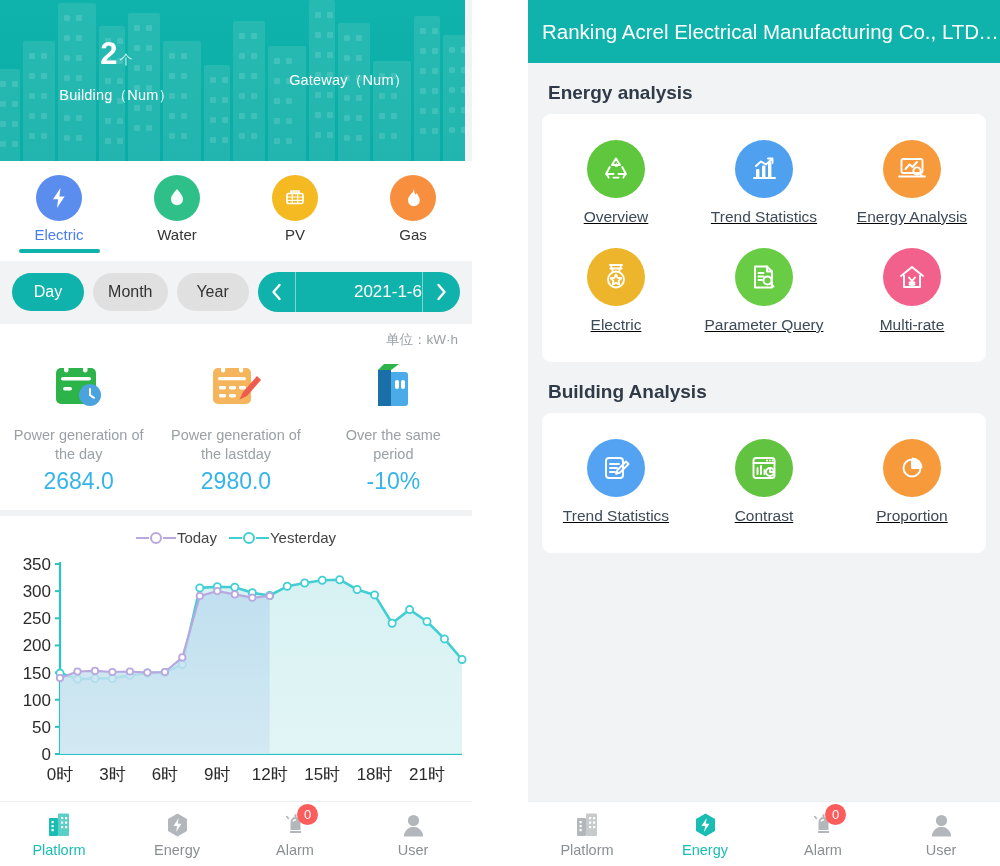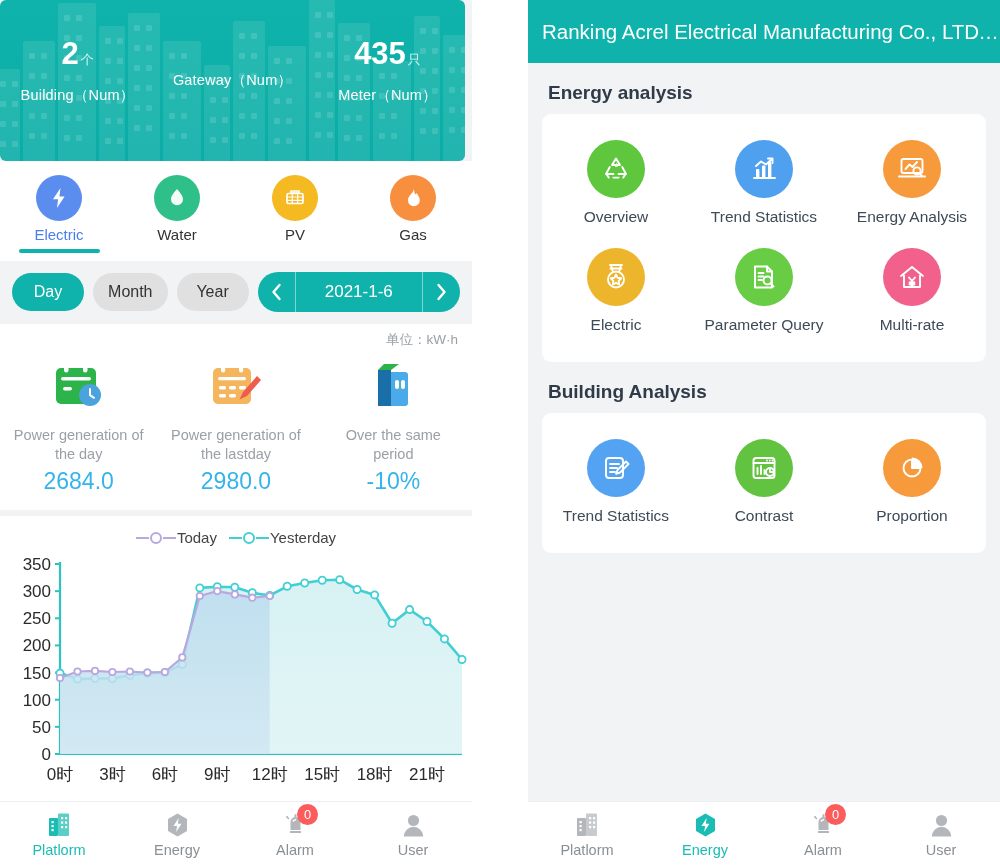--- a/index.html
+++ b/index.html
@@ -19,21 +19,20 @@
     display: flex; flex-direction: column;
   }
   .gap { width: 56px; height: 866px; background: #ffffff; }
 
   
   .hero {
     height: 161px; width: 465px;
     background: linear-gradient(180deg, #0fb3ab 0%, #0aada6 100%);
     position: relative; overflow: hidden;
     flex: 0 0 161px;
-    border-radius: 6px;
   }
   .skyline { position: absolute; inset: 0; }
   .bld { position: absolute; bottom: 0; background: rgba(255,255,255,0.10); border-radius: 2px 2px 0 0; }
   .bld .win { position: absolute; width: 6px; height: 6px; background: rgba(255,255,255,0.13); border-radius: 1px; }
   .hero-stats {
     position: relative; z-index: 2;
     display: flex; height: 100%;
     align-items: center; justify-content: space-around;
     padding-bottom: 18px;
   }
@@ -79,21 +78,21 @@
   .datesel {
     margin-left: auto; display: flex; align-items: center;
     height: 40px; width: 222px; border-radius: 20px;
     background: #0fb3ab; color: #fff; overflow: hidden;
   }
   .dn {
     width: 38px; height: 100%; display: flex; align-items: center; justify-content: center;
   }
   .dn.lf { border-right: 1px solid rgba(255,255,255,0.45); }
   .dn.rt { border-left: 1px solid rgba(255,255,255,0.45); }
-  .dval { flex: 1; text-align: center; font-size: 17px; }
+  .dval { flex: 1; text-align: right; font-size: 17px; }
 
   
   .sum-card {
     background: #fff; width: 472px; position: relative;
     padding: 10px 0 12px; flex: 0 0 186px;
   }
   .unit-note {
     position: absolute; right: 14px; top: 7px;
     font-size: 13.5px; color: #9aa0a6;
   }
@@ -148,21 +147,21 @@
     white-space: nowrap; overflow: hidden;
   }
   .sec-title {
     font-size: 19px; font-weight: bold; color: #2f3b48;
     padding: 19px 0 10px 20px;
   }
   .grid-card {
     background: #fff; border-radius: 9px;
     margin: 0 14px; padding: 14px 0 18px;
   }
-  .grid { display: flex; flex-wrap: wrap; }
+  .grid { display: flex; flex-wrap: wrap; text-decoration: underline; }
   .gitem { width: 33.333%; text-align: center; padding: 12px 0 10px; }
   .gico {
     width: 58px; height: 58px; border-radius: 50%;
     margin: 0 auto 10px; display: flex; align-items: center; justify-content: center;
   }
   .glabel { font-size: 15.5px; color: #3d4a57; }
   .spacer { flex: 1 1 auto; }
 </style>
 </head>
 <body>
@@ -354,24 +353,20 @@
             <div class="win" style="left: 18px; top: 92px;"></div>
           </div>
         </div>
       <div class="hero-stats">
         <div class="stat">
           <div><span class="stat-num">2</span><span class="stat-unit">个</span></div>
           <div class="stat-label">Building（Num）</div>
         </div>
         <div class="stat">
           <div class="stat-label">Gateway（Num）</div>
-        </div>
-        <div class="stat">
-          <div><span class="stat-num">435</span><span class="stat-unit">只</span></div>
-          <div class="stat-label">Meter（Num）</div>
         </div>
       </div>
     </div>
 
     <div class="cat-card">
       <div class="cat active">
         <div class="cat-ico" style="background:#5b8def">
           <svg width="24" height="24" viewBox="0 0 24 24">
               <path d="M13.5 2 6 13.2h5.1L10 22l7.6-11.4h-5.2z" fill="#fff"></path>
             </svg>

